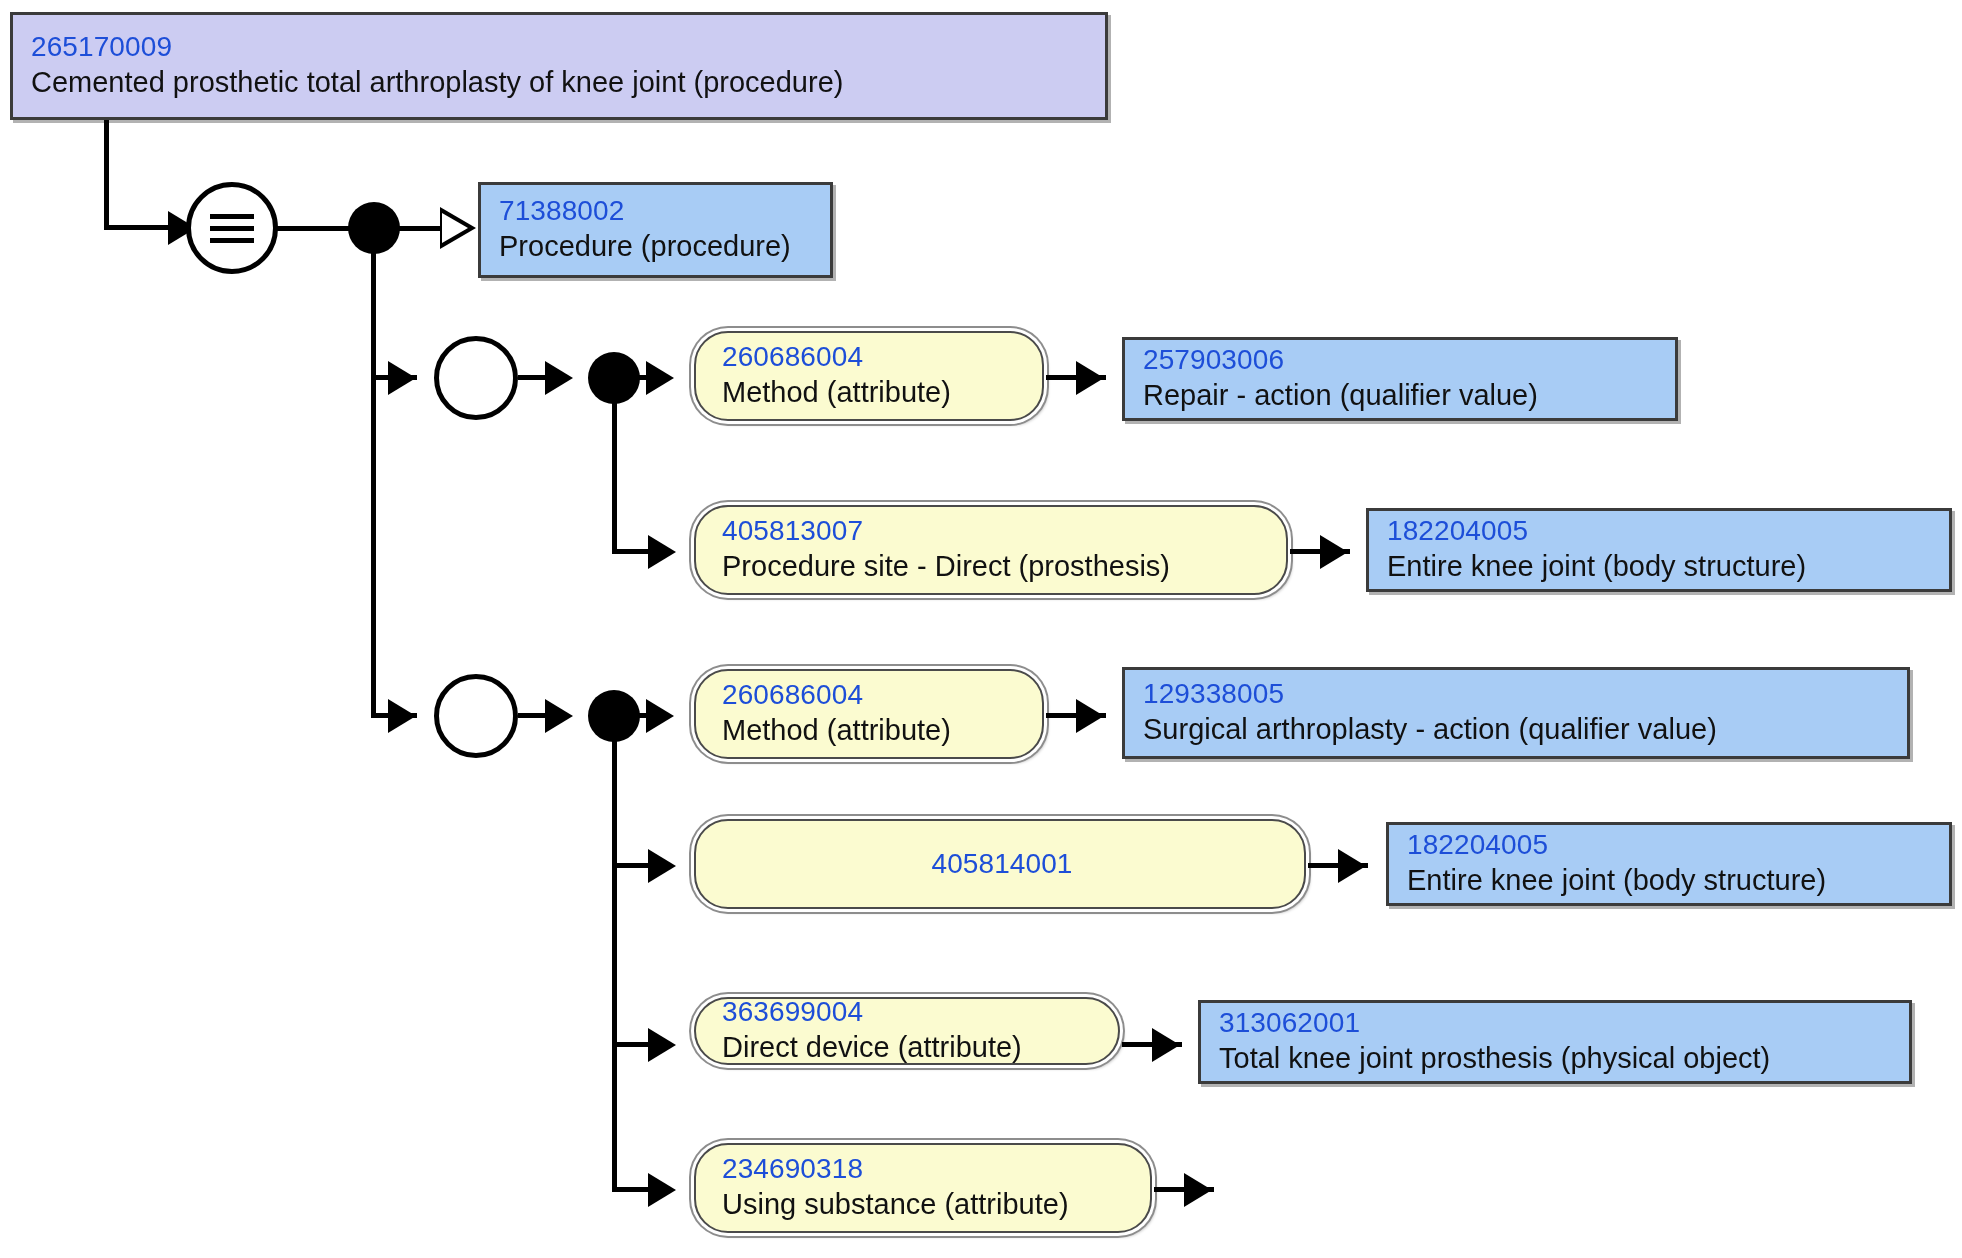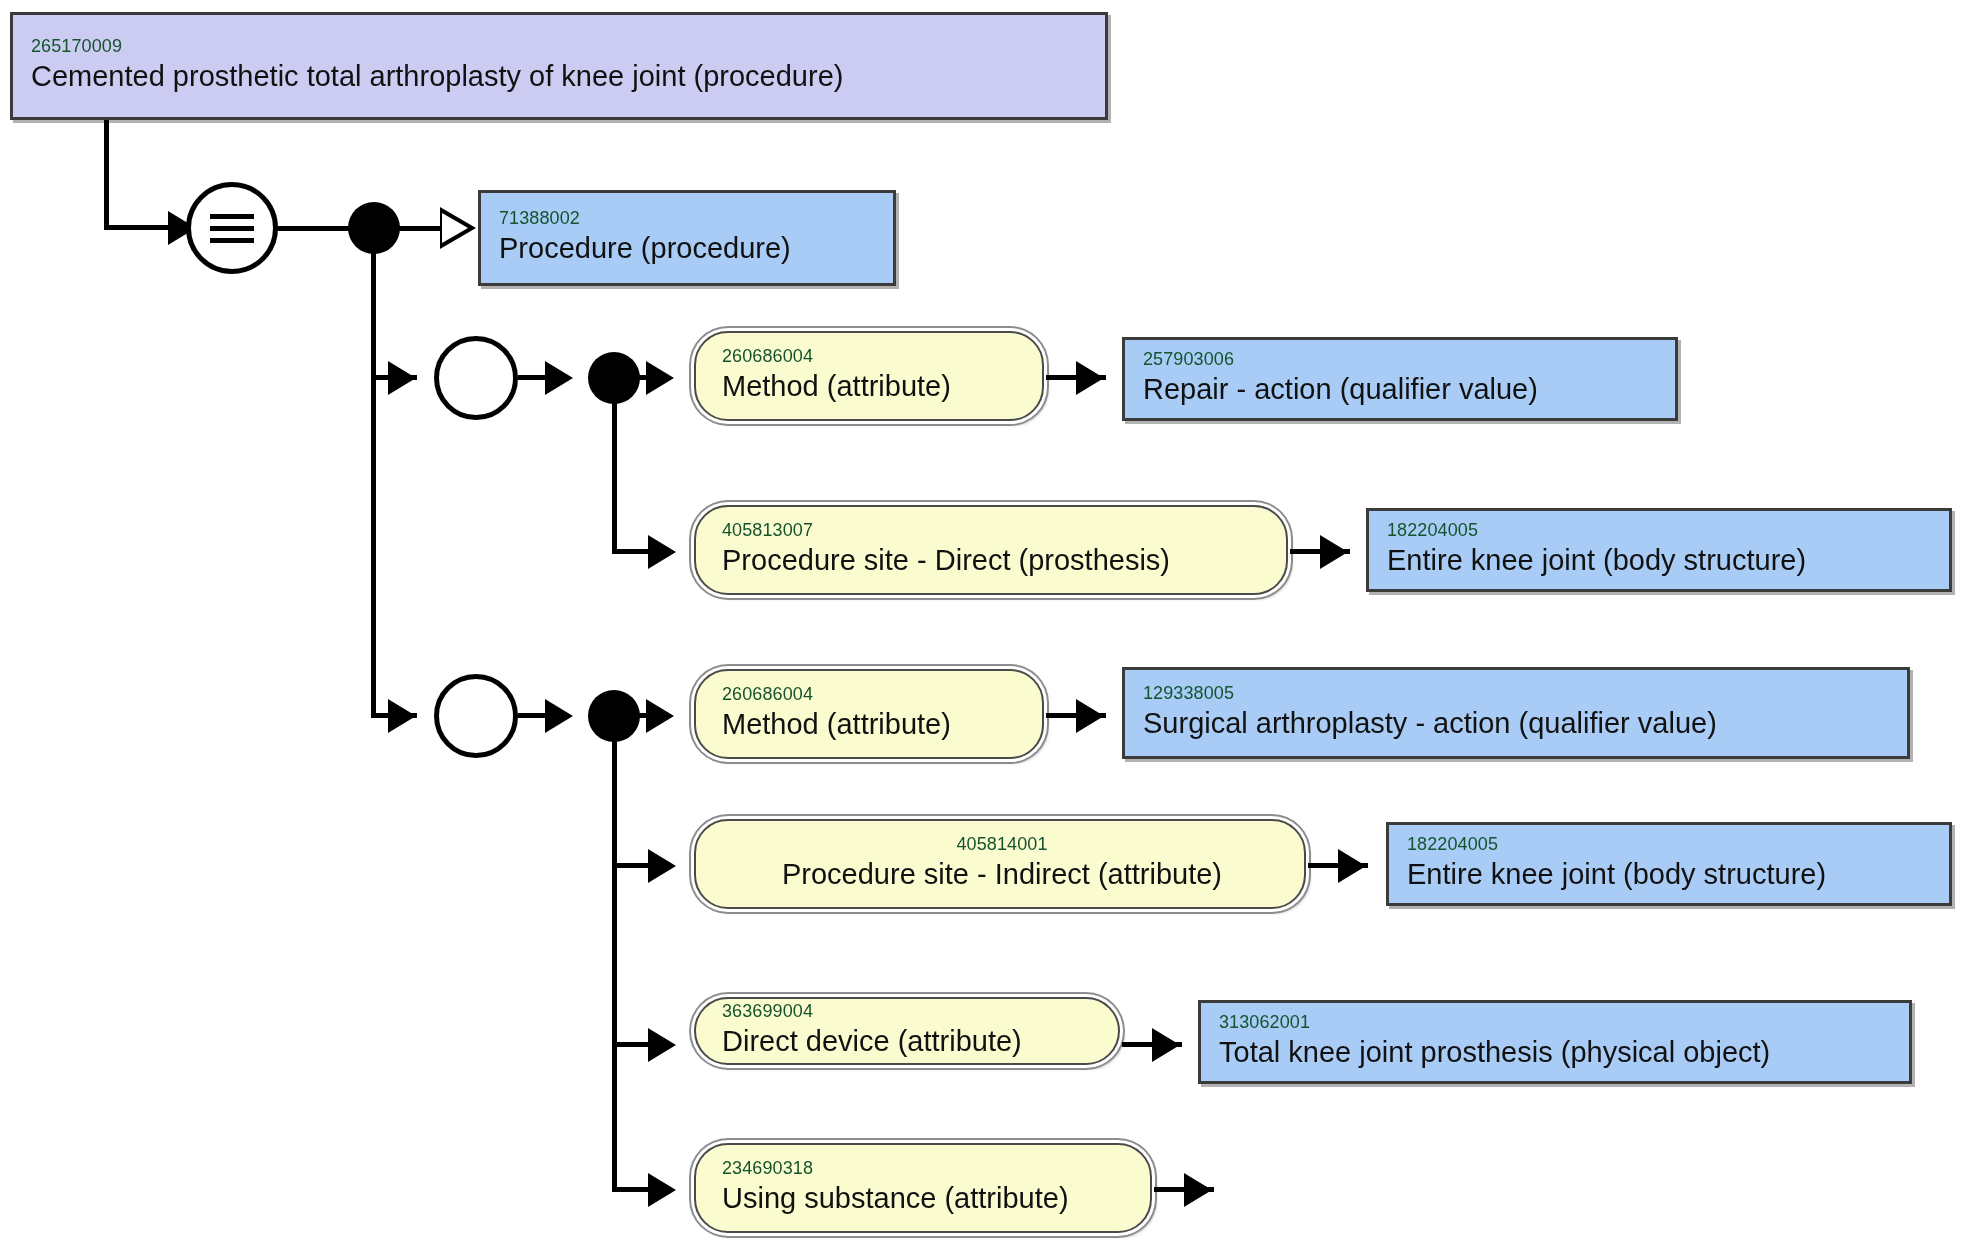--- a/index.html
+++ b/index.html
@@ -24,22 +24,22 @@
     position: absolute;
     box-sizing: border-box;
     border: 3px solid #3b3b3b;
     box-shadow: 3px 3px 0 rgba(0,0,0,0.30);
     padding: 9px 14px 10px 18px;
     display: flex;
     flex-direction: column;
     justify-content: center;
   }
   .node .sctid {
-    font-size: 18px;
-    color: #14532d;
+    font-size: 28px;
+    color: #1d4ed8;
     line-height: 1.05;
     letter-spacing: 0.1px;
     white-space: nowrap;
   }
   .node .term {
     font-size: 29px;
     color: #111111;
     line-height: 1.18;
     margin-top: 3px;
     white-space: nowrap;
@@ -145,21 +145,21 @@
     <i></i>
     <i></i>
   </div>
 
   <div class="line-h" style="left:276px; top:226px; width:76px;"></div>
   <div class="conj-node" style="left:348px; top:202px;"></div>
 
   <div class="line-h" style="left:398px; top:226px; width:52px;"></div>
   <div class="arrow-hollow" style="left:440px; top:207px;"></div>
 
-  <div class="node concept" style="left:478px; top:190px; width:418px; height:96px;">
+  <div class="node concept" style="left:478px; top:182px; width:355px; height:96px;">
     <div class="sctid">71388002</div>
     <div class="term">Procedure (procedure)</div>
   </div>
 
   <div class="line-v" style="left:371px; top:226px; height:490px;"></div>
 
   <div class="line-h" style="left:371px; top:375px; width:46px;"></div>
   <div class="arrow-solid" style="left:388px; top:361px;"></div>
   <div class="rg-node" style="left:434px; top:336px;"></div>
   <div class="line-h" style="left:518px; top:375px; width:50px;"></div>
@@ -219,21 +219,20 @@
   </div>
   <div class="line-h" style="left:1046px; top:713px; width:60px;"></div>
   <div class="arrow-solid" style="left:1076px; top:699px;"></div>
   <div class="node concept" style="left:1122px; top:667px; width:788px; height:92px;">
     <div class="sctid">129338005</div>
     <div class="term">Surgical arthroplasty - action (qualifier value)</div>
   </div>
 
   <div class="node attribute" style="left:694px; top:819px; width:612px; height:90px;align-items:center;">
     <div class="sctid">405814001</div>
-    <div class="term">Procedure site - Indirect (attribute)</div>
   </div>
   <div class="line-h" style="left:1308px; top:863px; width:60px;"></div>
   <div class="arrow-solid" style="left:1338px; top:849px;"></div>
   <div class="node concept" style="left:1386px; top:822px; width:566px; height:84px;">
     <div class="sctid">182204005</div>
     <div class="term">Entire knee joint (body structure)</div>
   </div>
 
   <div class="node attribute" style="left:694px; top:997px; width:426px; height:68px;">
     <div class="sctid">363699004</div>

